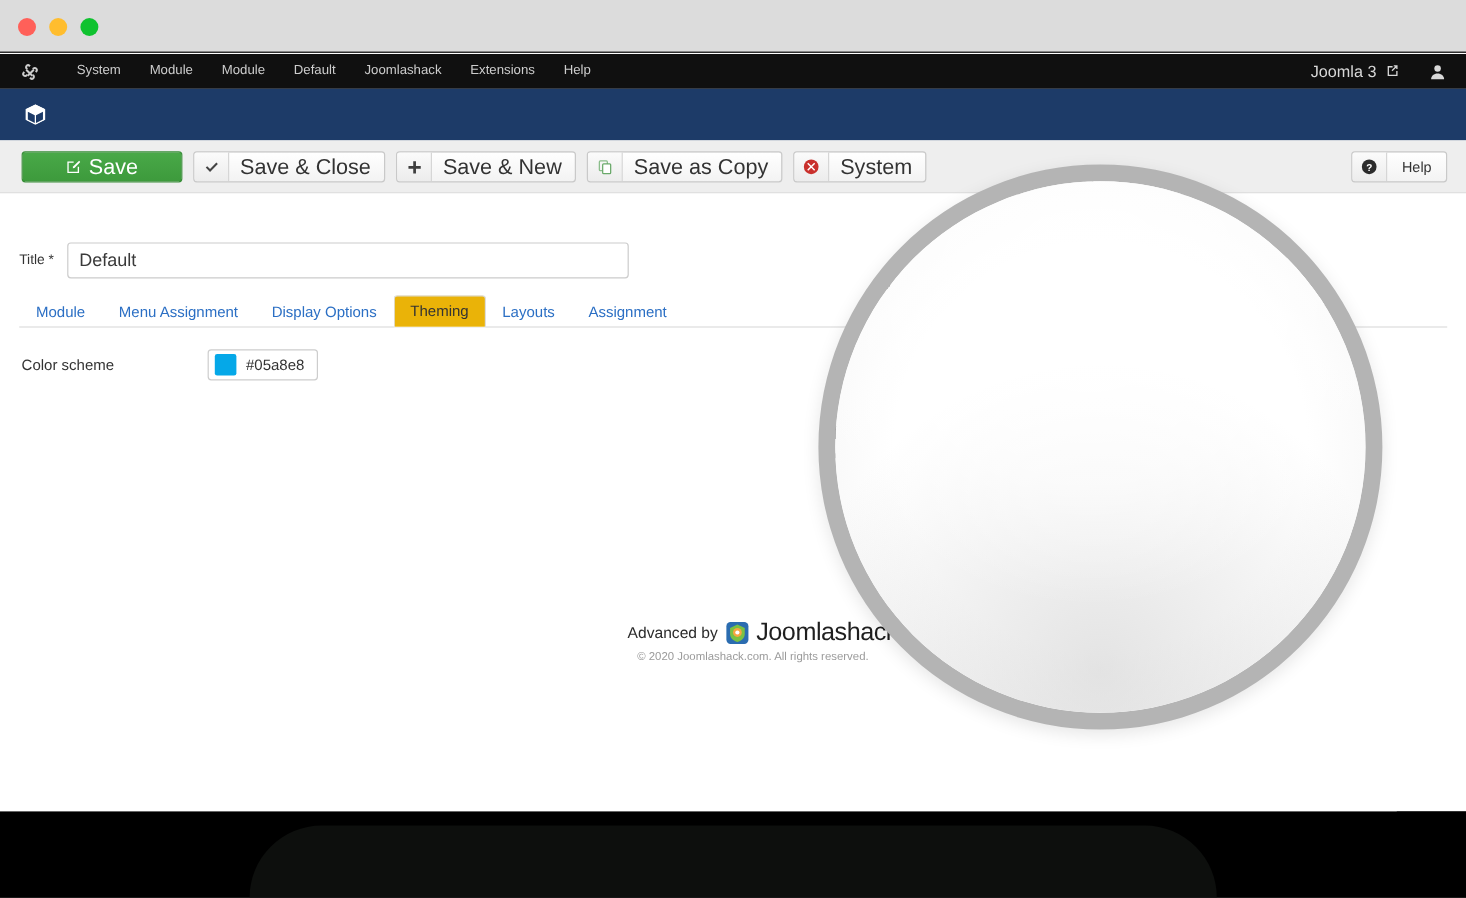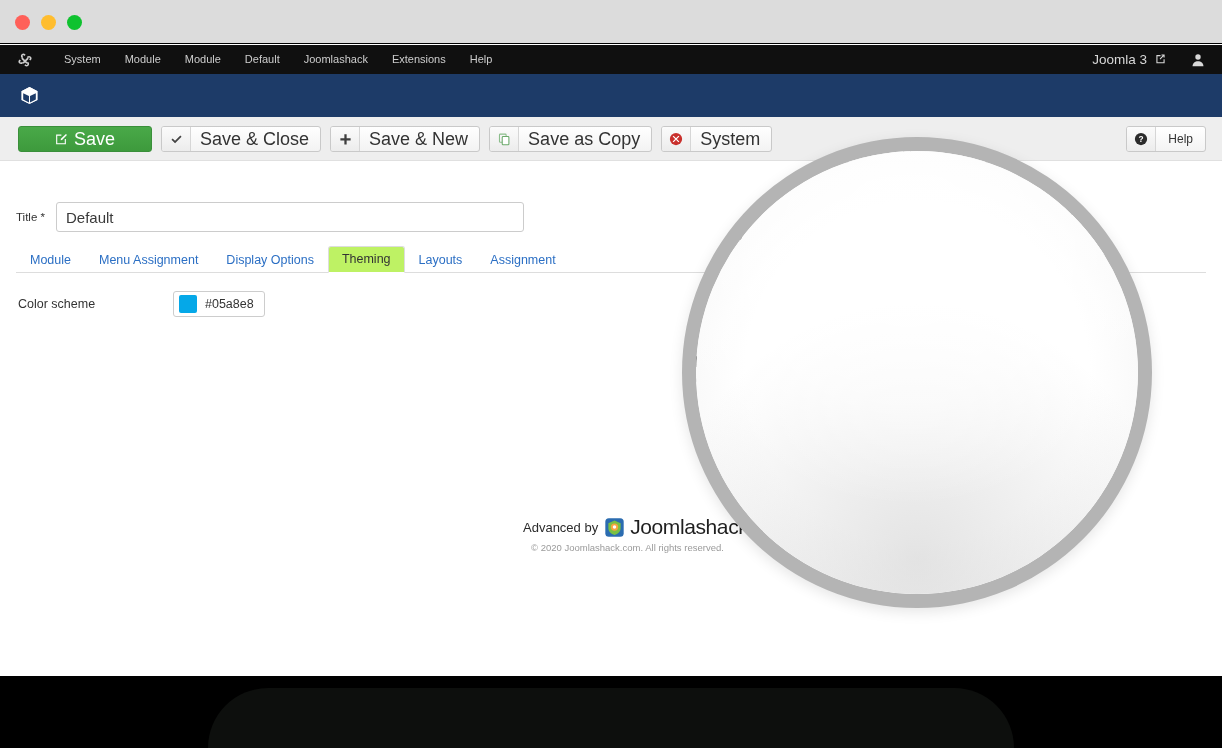--- a/index.html
+++ b/index.html
@@ -122,21 +122,21 @@
   #tabs {
     position: absolute; left: 16px; top: 64px; width: 1190px; height: 28px;
     border-bottom: 1px solid #dddddd; display: flex; align-items: flex-end;
   }
   .tab {
     font-size: 12.5px; color: #2b6fc4; padding: 5px 13px 6px 13px;
     border: 1px solid transparent; border-bottom: none; cursor: pointer;
     position: relative; top: 1px; white-space: nowrap;
   }
   .tab.active {
-    color: #333; background: #bef264;
+    color: #333; background: #eab308;
     border: 1px solid #dddddd; border-bottom: 1px solid #ffffff;
     border-radius: 3px 3px 0 0;
   }
   
   #color-row { position: absolute; left: 18px; top: 110px; display: flex; align-items: center; }
   #color-label { font-size: 12.5px; color: #333; width: 155px; }
   #color-field {
     display: flex; align-items: center; height: 26px; border: 1px solid #cdcdcd;
     border-radius: 3px; background: #fff; padding: 0 10px 0 5px;
   }

